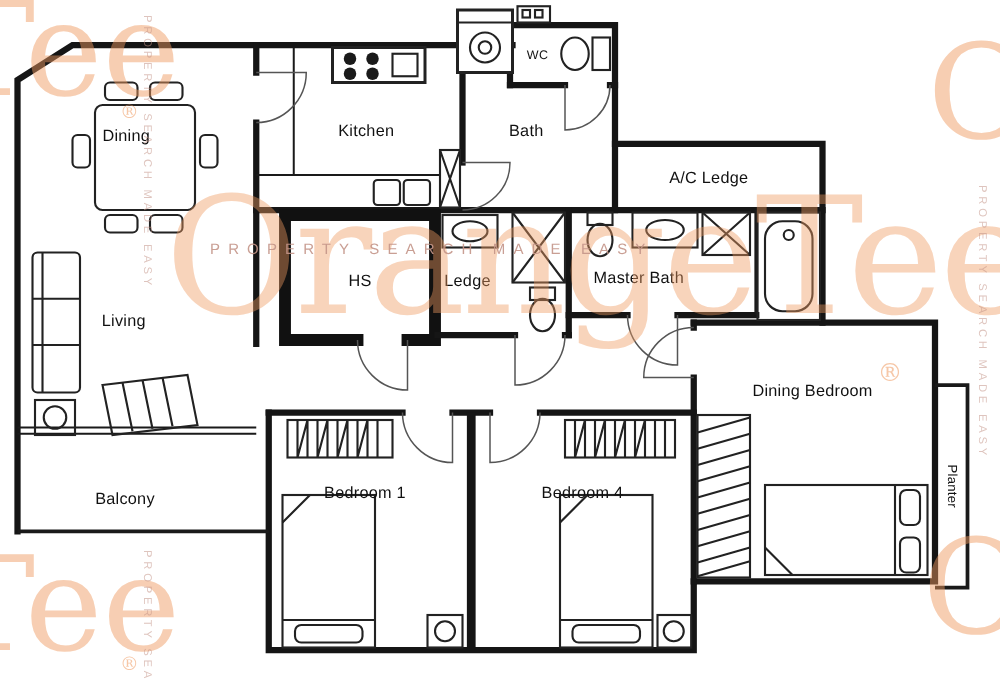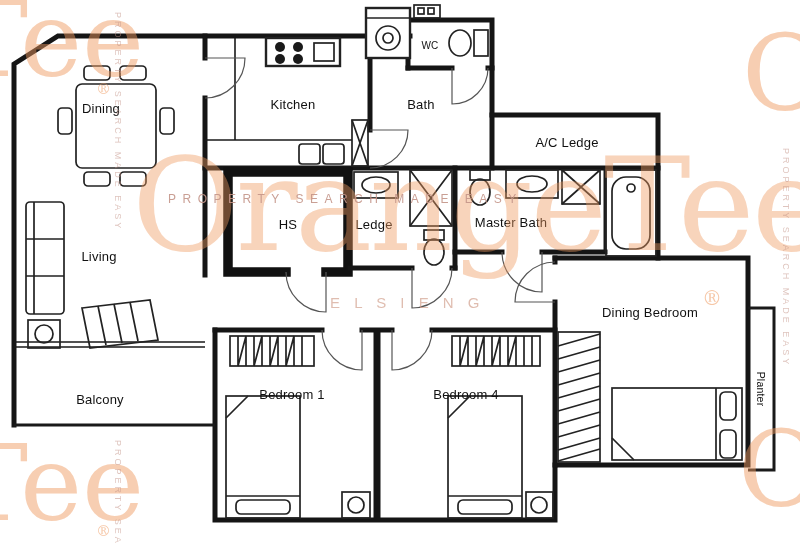--- a/index.html
+++ b/index.html
@@ -234,21 +234,20 @@
     <div class="lbl" style="left:292px;top:394px">Bedroom 1</div>
     <div class="lbl" style="left:466px;top:394px">Bedroom 4</div>
     <div class="lbl vert" style="left:761px;top:389px">Planter</div>
   </div>
 
   <div class="wm-layer">
     <span class="wm wm-big" style="left:132px;top:140px">OrangeTee</span>
     <span class="wm wm-reg" style="left:702px;top:288px">®</span>
 
     <span class="wm wm-tag" style="left:168px;top:193px">PROPERTY SEARCH MADE EASY</span>
-    <span class="wm wm-agent" style="left:330px;top:295px">E L S I E N G</span>
 
     <span class="wm wm-corner" style="left:-42px;top:-12px">Tee</span>
     <span class="wm wm-reg smreg" style="left:96px;top:82px">®</span>
 
     <span class="wm wm-corner" style="left:-42px;top:432px">Tee</span>
     <span class="wm wm-reg smreg" style="left:96px;top:524px">®</span>
 
     <span class="wm wm-corner" style="left:742px;top:22px">Or</span>
     <span class="wm wm-corner" style="left:738px;top:418px">Or</span>
 

